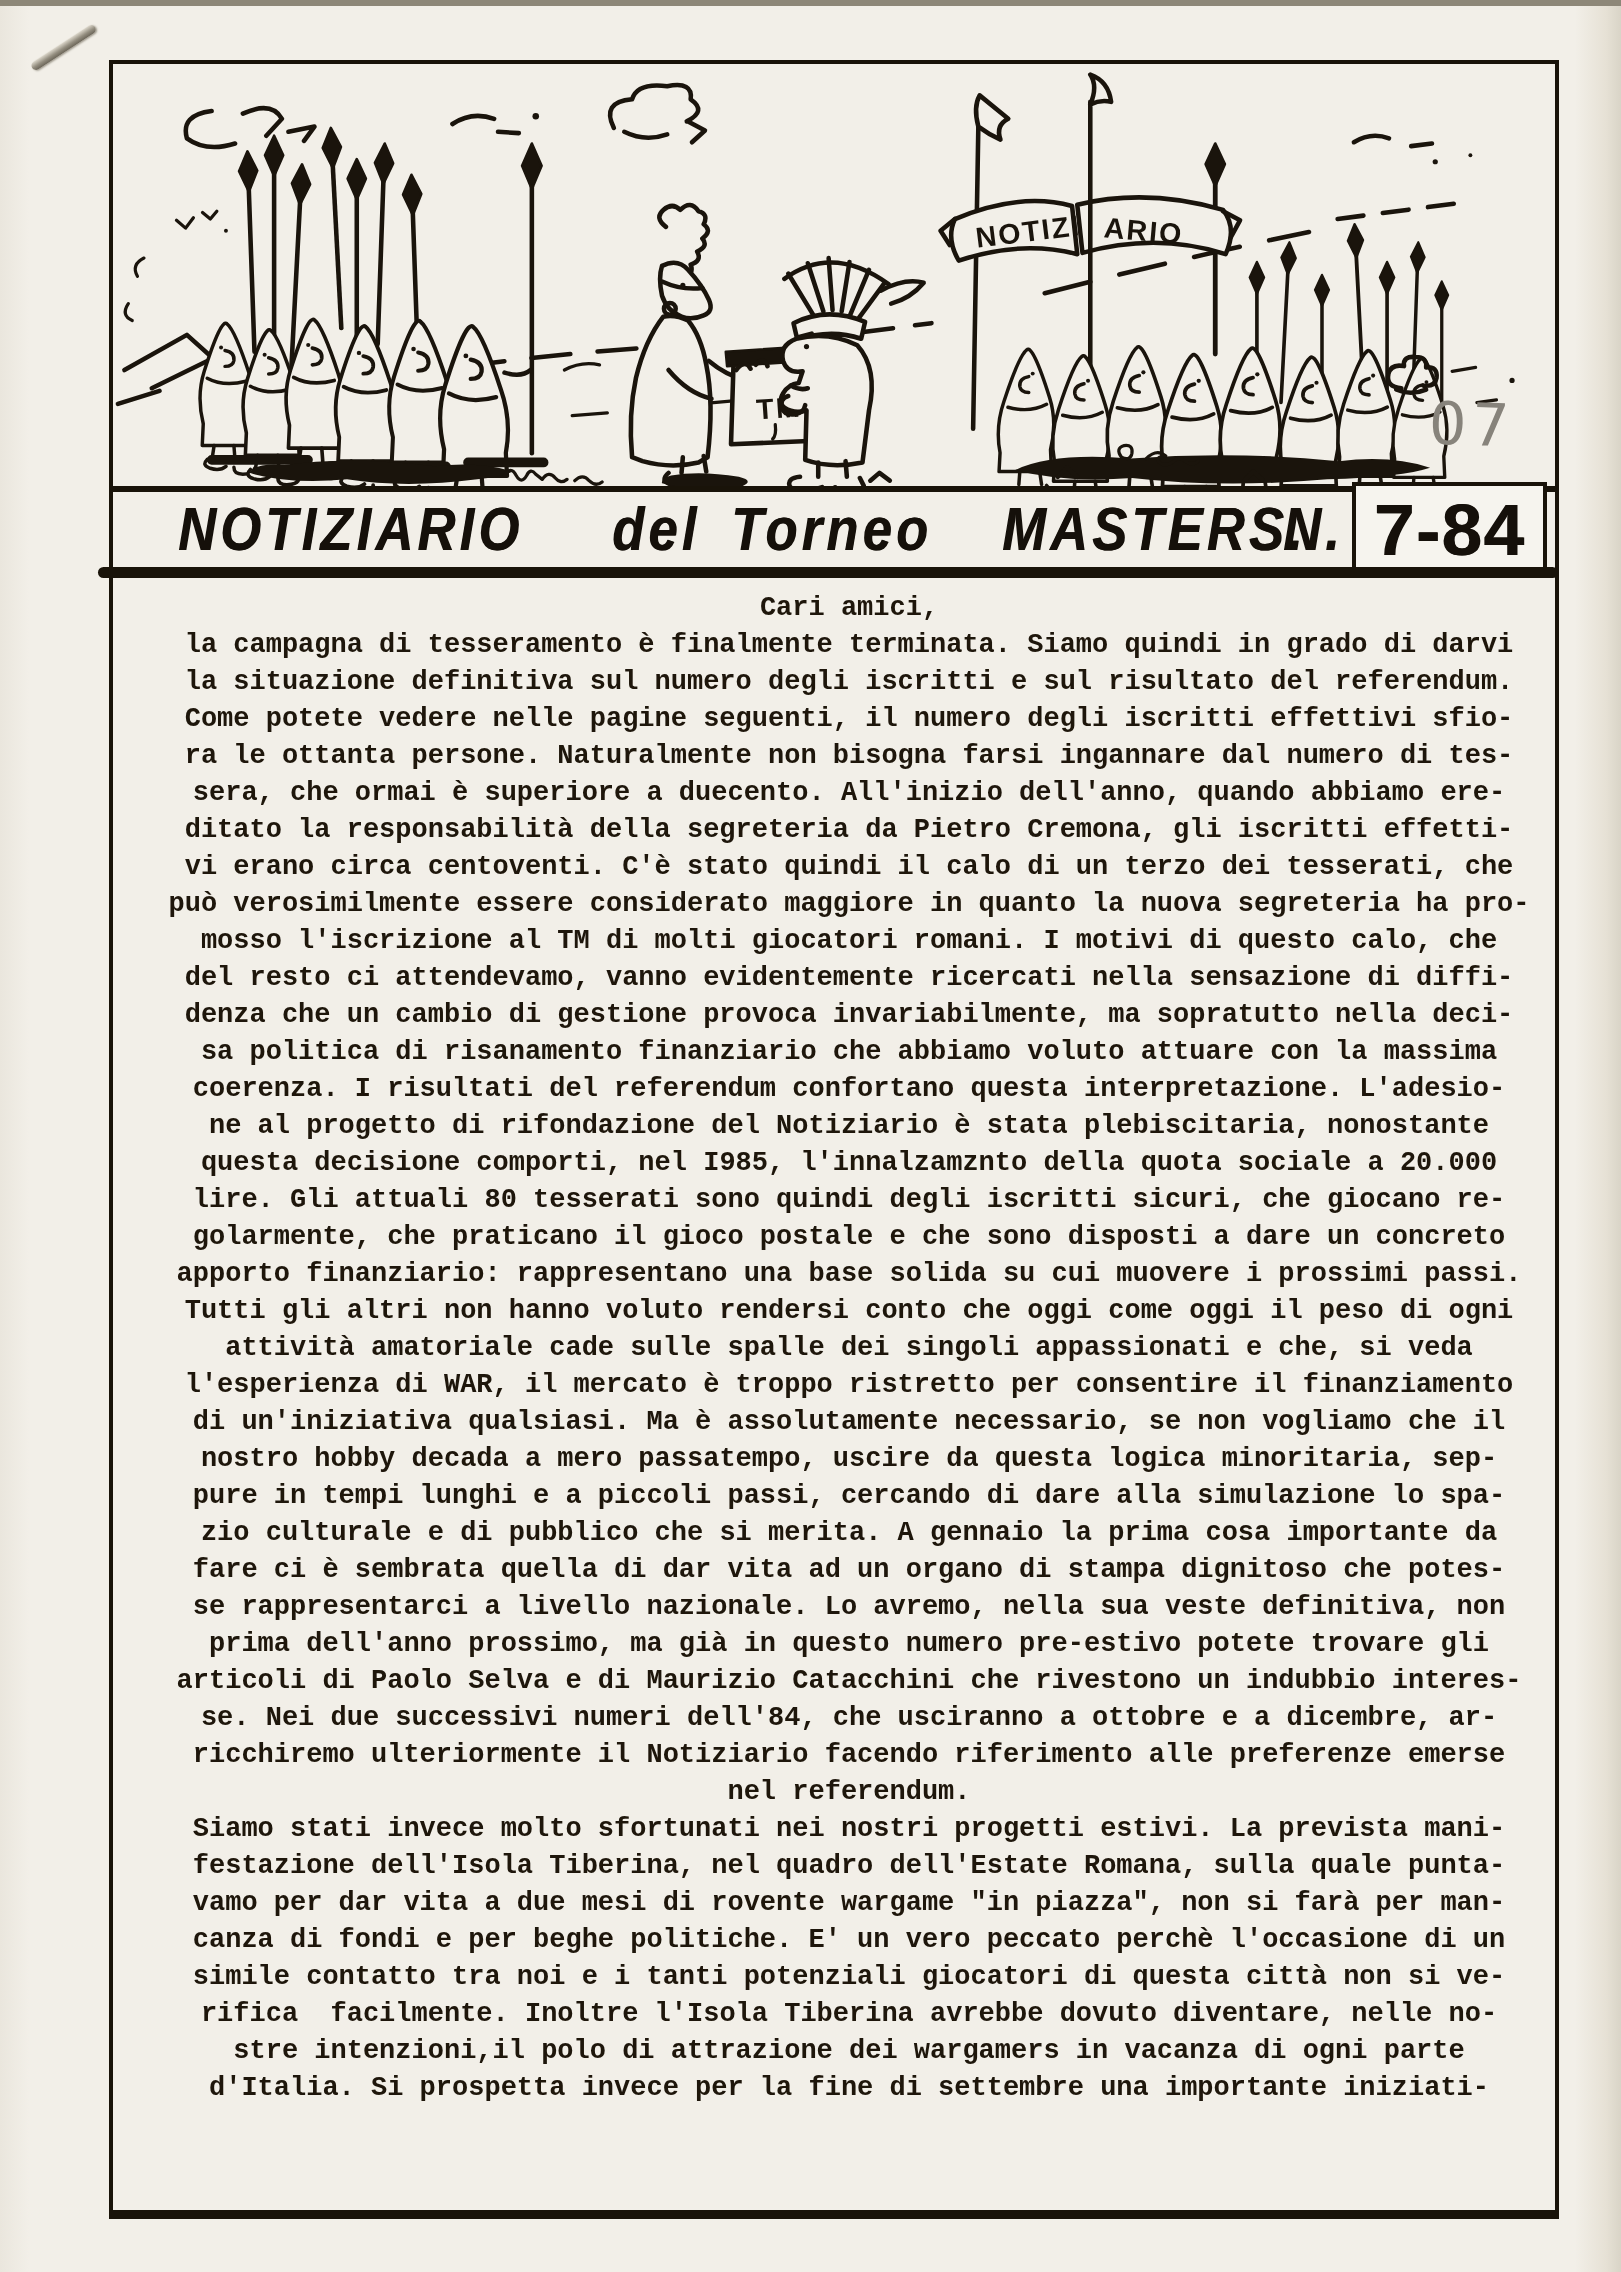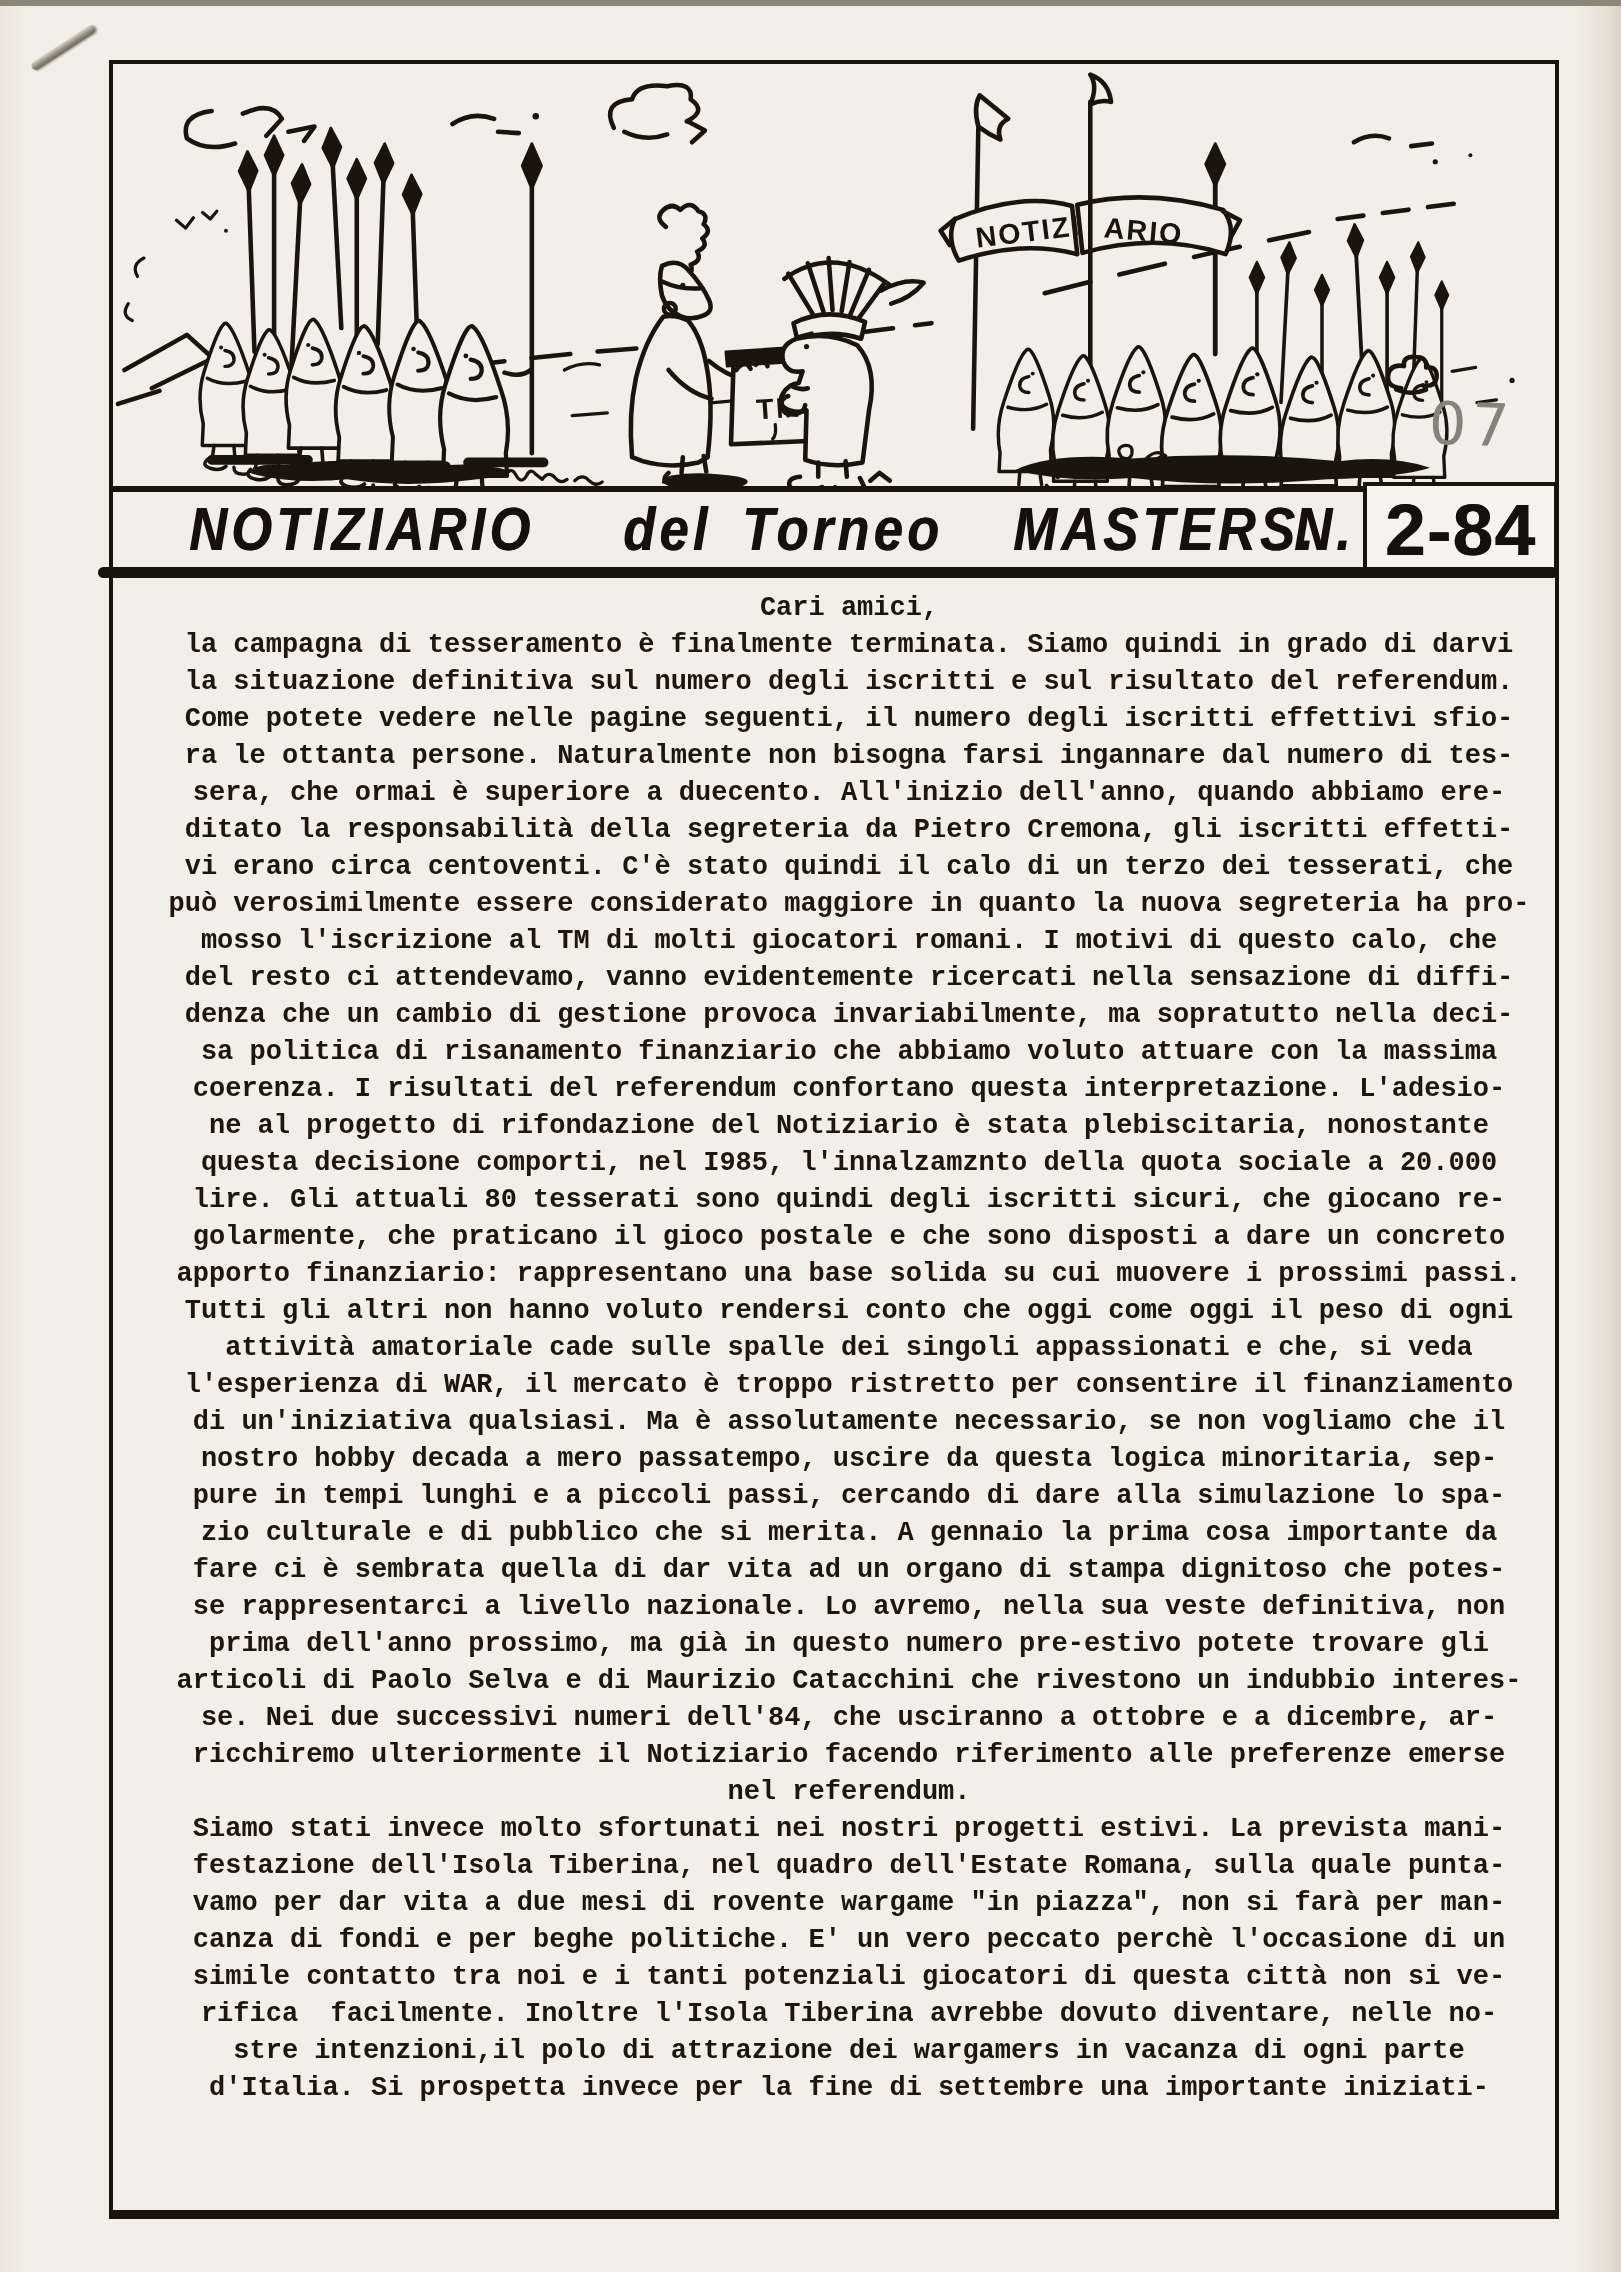--- a/index.html
+++ b/index.html
@@ -10,21 +10,21 @@
   .staple{position:absolute;left:26px;top:43px;width:75px;height:8.5px;border-radius:4.6px;
     background:linear-gradient(180deg,#ddd8cc,#948e80 55%,#6b6558);
     transform:rotate(-33deg);box-shadow:0.7px 1.3px 2px rgba(60,50,30,.45);}
   .frame{position:absolute;left:109px;top:60px;width:1450px;height:2159px;box-sizing:border-box;
     border:4.6px solid #191309;border-bottom-width:9px;}
   .cartoon{position:absolute;left:114px;top:64px;width:1441px;height:422px;}
   .cartoon svg{display:block;width:1441px;height:422px;}
   .hw-num{position:absolute;left:1429px;top:390px;font-family:"DejaVu Sans",sans-serif;
     font-size:59px;font-weight:400;color:#87837b;letter-spacing:5.2px;transform:rotate(2deg);}
   .band-top{position:absolute;left:109px;top:486px;width:1450px;height:5.9px;background:#191309;}
-  .masthead{position:absolute;left:119px;top:492px;width:1441px;height:77px;}
+  .masthead{position:absolute;left:108px;top:492px;width:1441px;height:77px;}
   .mh-word{position:absolute;top:1.3px;font-family:"Liberation Sans",sans-serif;font-style:italic;
     font-weight:700;font-size:57px;letter-spacing:4.6px;color:#15100a;transform:scaleX(.92) scaleY(1.08);
     transform-origin:left top;white-space:nowrap;text-shadow:0.7px 0 0 #15100a;}
   .mh-w1{left:70px;} .mh-w2{left:504px;} .mh-w3{left:623px;} .mh-w4{left:894px;} .mh-w5{left:1175px;}
   .issue-slip{position:absolute;left:1244px;top:-10.4px;width:195px;height:95px;box-sizing:border-box;
     border:4.6px solid #191309;background:#f6f4ee;display:flex;align-items:center;justify-content:center;}
   .issue-slip span{font-family:"Liberation Sans",sans-serif;font-weight:700;font-size:73px;
     color:#15100a;letter-spacing:1.3px;text-shadow:0.7px 0 0 #15100a;}
   .rule{position:absolute;left:98px;top:567px;width:1460px;height:11px;background:#191309;border-radius:5.9px;}
   .bodytext{position:absolute;left:133px;top:590px;width:1432px;
@@ -203,21 +203,21 @@
 
   <div class="band-top"></div>
 
   <div class="masthead">
     <span class="mh-word mh-w1">NOTIZIARIO</span>
     <span class="mh-word mh-w2">del</span>
     <span class="mh-word mh-w3">Torneo</span>
     <span class="mh-word mh-w4">MASTERS.</span>
     <span class="mh-word mh-w5">N.</span>
     <div class="issue-slip">
-      <span>2-84</span>
+      <span>7-84</span>
     </div>
   </div>
 
   <div class="rule"></div>
 
   <div class="bodytext"><div class="tline">Cari amici,</div><div class="tline">la campagna di tesseramento è finalmente terminata. Siamo quindi in grado di darvi</div><div class="tline">la situazione definitiva sul numero degli iscritti e sul risultato del referendum.</div><div class="tline">Come potete vedere nelle pagine seguenti, il numero degli iscritti effettivi sfio-</div><div class="tline">ra le ottanta persone. Naturalmente non bisogna farsi ingannare dal numero di tes-</div><div class="tline">sera, che ormai è superiore a duecento. All'inizio dell'anno, quando abbiamo ere-</div><div class="tline">ditato la responsabilità della segreteria da Pietro Cremona, gli iscritti effetti-</div><div class="tline">vi erano circa centoventi. C'è stato quindi il calo di un terzo dei tesserati, che</div><div class="tline">può verosimilmente essere considerato maggiore in quanto la nuova segreteria ha pro-</div><div class="tline">mosso l'iscrizione al TM di molti giocatori romani. I motivi di questo calo, che</div><div class="tline">del resto ci attendevamo, vanno evidentemente ricercati nella sensazione di diffi-</div><div class="tline">denza che un cambio di gestione provoca invariabilmente, ma sopratutto nella deci-</div><div class="tline">sa politica di risanamento finanziario che abbiamo voluto attuare con la massima</div><div class="tline">coerenza. I risultati del referendum confortano questa interpretazione. L'adesio-</div><div class="tline">ne al progetto di rifondazione del Notiziario è stata plebiscitaria, nonostante</div><div class="tline">questa decisione comporti, nel I985, l'innalzamznto della quota sociale a 20.000</div><div class="tline">lire. Gli attuali 80 tesserati sono quindi degli iscritti sicuri, che giocano re-</div><div class="tline">golarmente, che praticano il gioco postale e che sono disposti a dare un concreto</div><div class="tline">apporto finanziario: rappresentano una base solida su cui muovere i prossimi passi.</div><div class="tline">Tutti gli altri non hanno voluto rendersi conto che oggi come oggi il peso di ogni</div><div class="tline">attività amatoriale cade sulle spalle dei singoli appassionati e che, si veda</div><div class="tline">l'esperienza di WAR, il mercato è troppo ristretto per consentire il finanziamento</div><div class="tline">di un'iniziativa qualsiasi. Ma è assolutamente necessario, se non vogliamo che il</div><div class="tline">nostro hobby decada a mero passatempo, uscire da questa logica minoritaria, sep-</div><div class="tline">pure in tempi lunghi e a piccoli passi, cercando di dare alla simulazione lo spa-</div><div class="tline">zio culturale e di pubblico che si merita. A gennaio la prima cosa importante da</div><div class="tline">fare ci è sembrata quella di dar vita ad un organo di stampa dignitoso che potes-</div><div class="tline">se rappresentarci a livello nazionale. Lo avremo, nella sua veste definitiva, non</div><div class="tline">prima dell'anno prossimo, ma già in questo numero pre-estivo potete trovare gli</div><div class="tline">articoli di Paolo Selva e di Maurizio Catacchini che rivestono un indubbio interes-</div><div class="tline">se. Nei due successivi numeri dell'84, che usciranno a ottobre e a dicembre, ar-</div><div class="tline">ricchiremo ulteriormente il Notiziario facendo riferimento alle preferenze emerse</div><div class="tline">nel referendum.</div><div class="tline">Siamo stati invece molto sfortunati nei nostri progetti estivi. La prevista mani-</div><div class="tline">festazione dell'Isola Tiberina, nel quadro dell'Estate Romana, sulla quale punta-</div><div class="tline">vamo per dar vita a due mesi di rovente wargame "in piazza", non si farà per man-</div><div class="tline">canza di fondi e per beghe politiche. E' un vero peccato perchè l'occasione di un</div><div class="tline">simile contatto tra noi e i tanti potenziali giocatori di questa città non si ve-</div><div class="tline">rifica  facilmente. Inoltre l'Isola Tiberina avrebbe dovuto diventare, nelle no-</div><div class="tline">stre intenzioni,il polo di attrazione dei wargamers in vacanza di ogni parte</div><div class="tline">d'Italia. Si prospetta invece per la fine di settembre una importante iniziati-</div></div>
 </div>
 
 
 </body></html>

